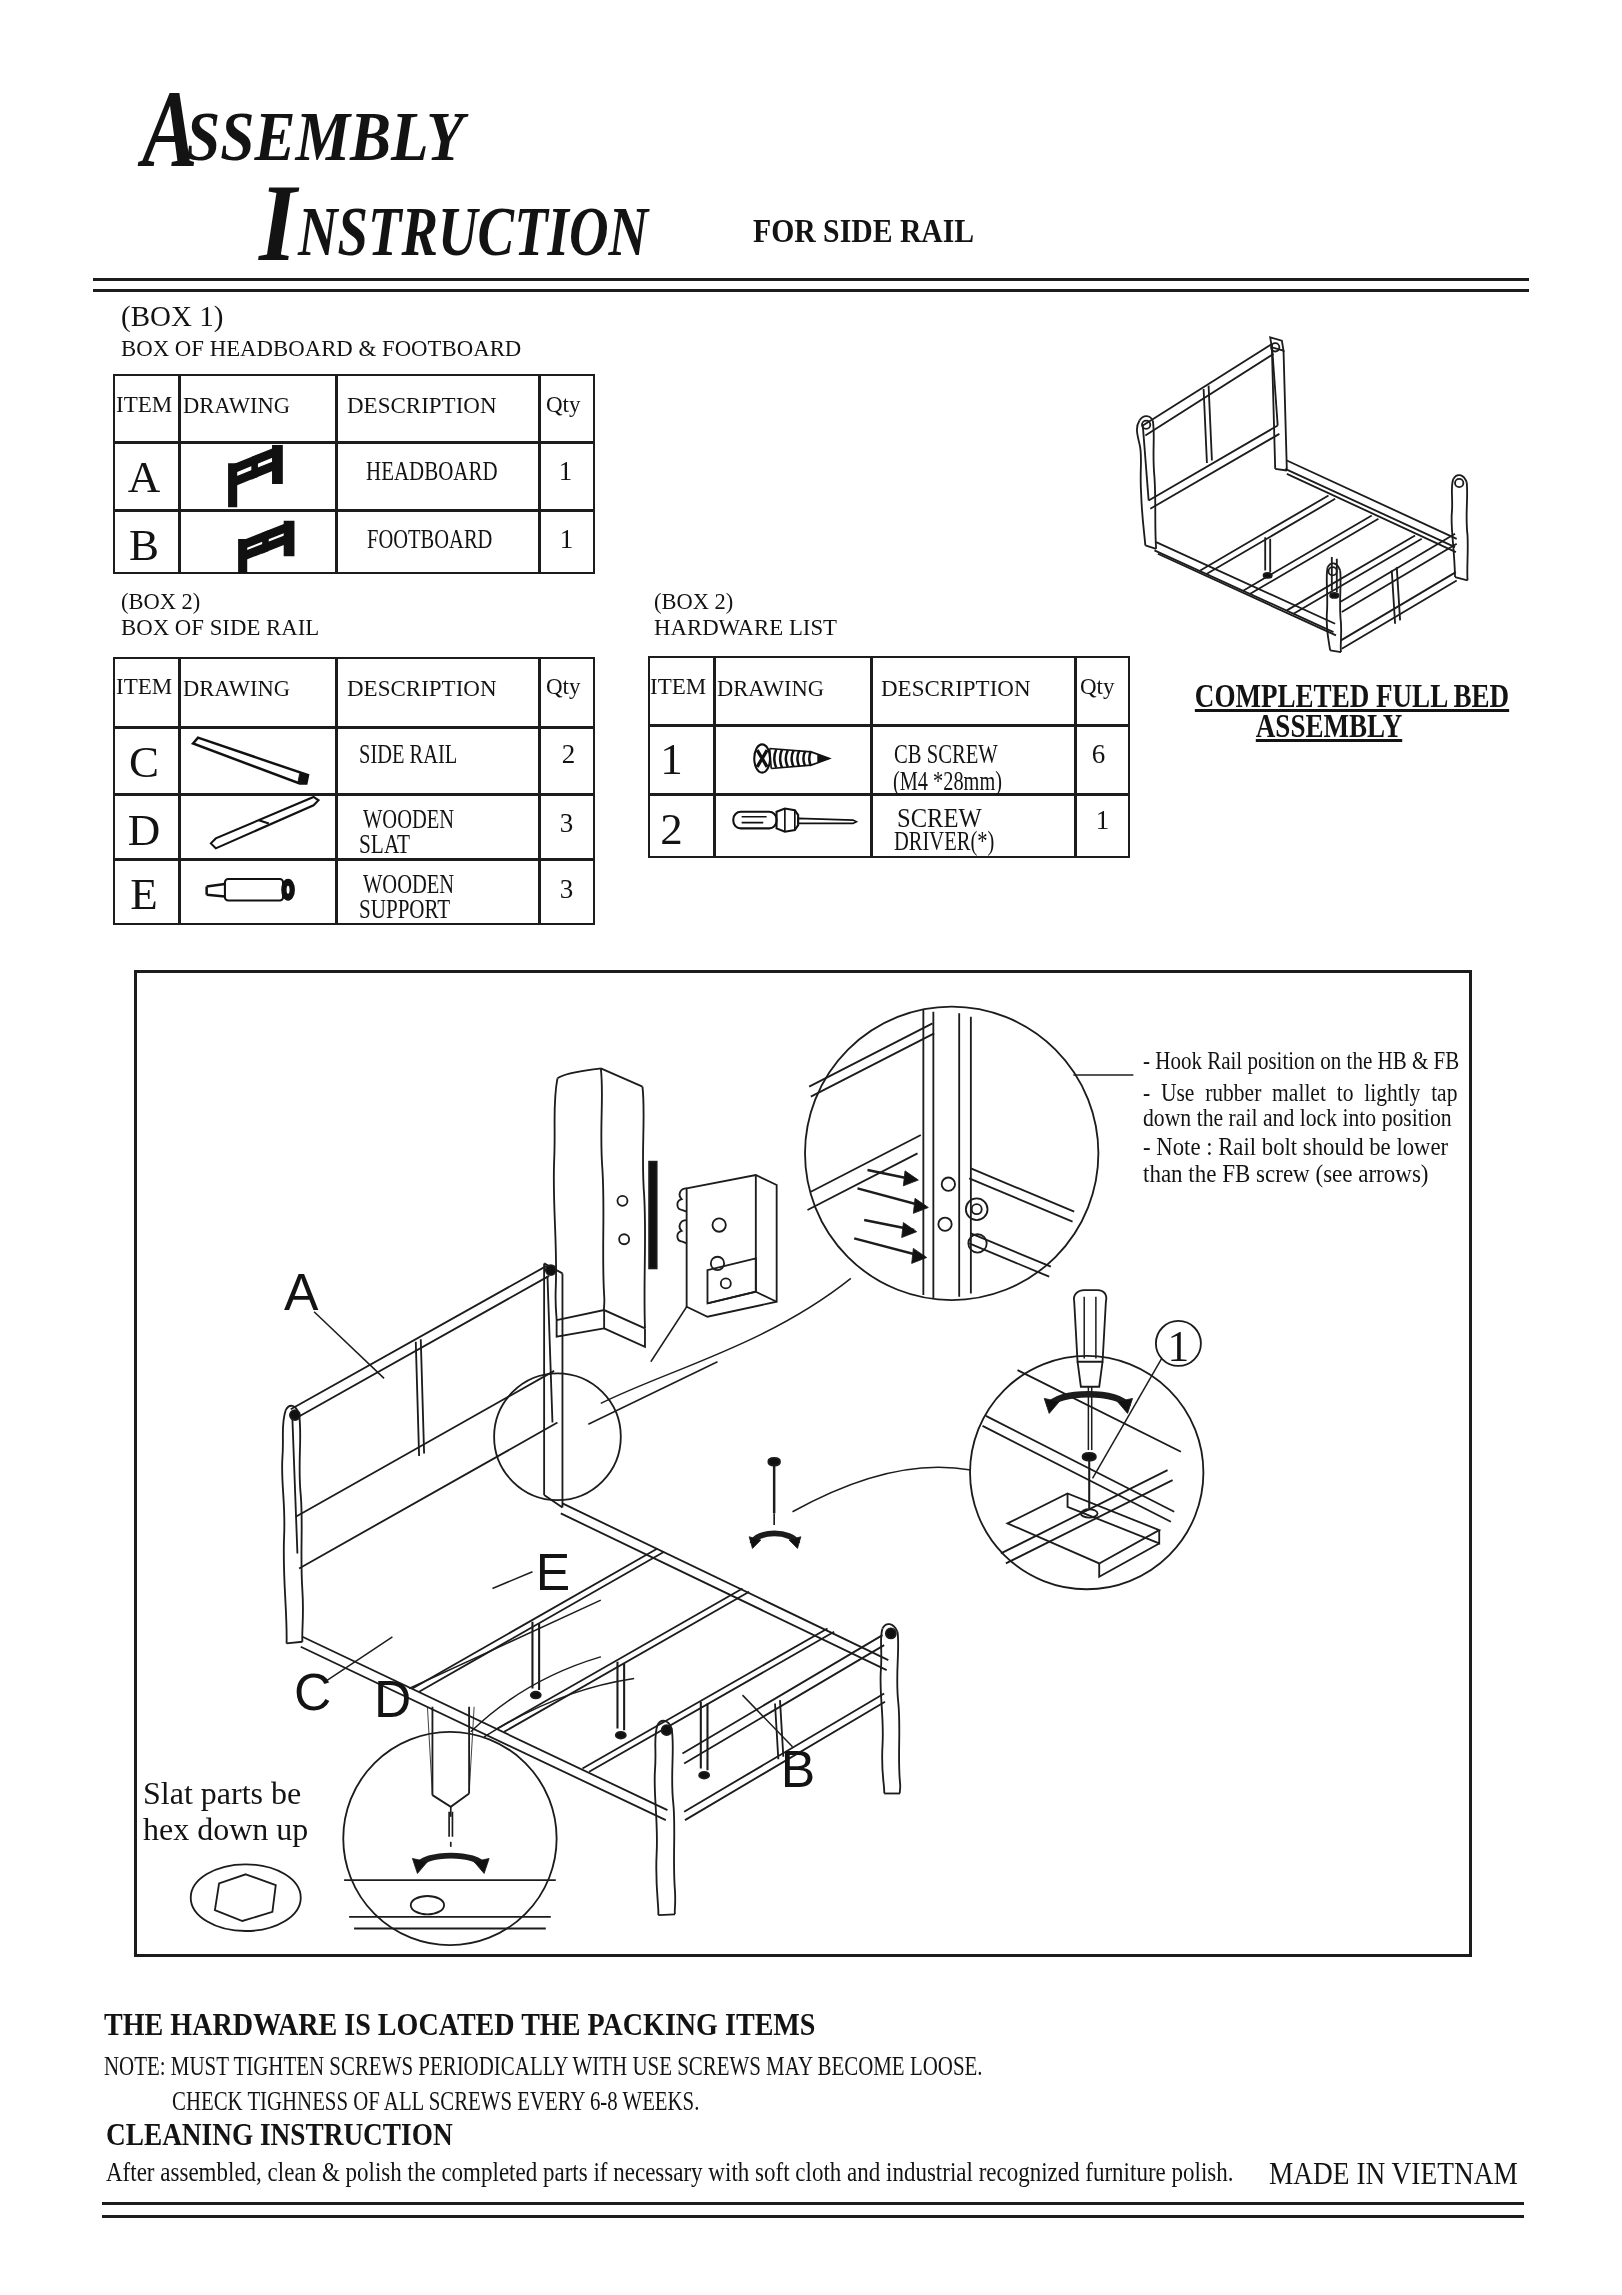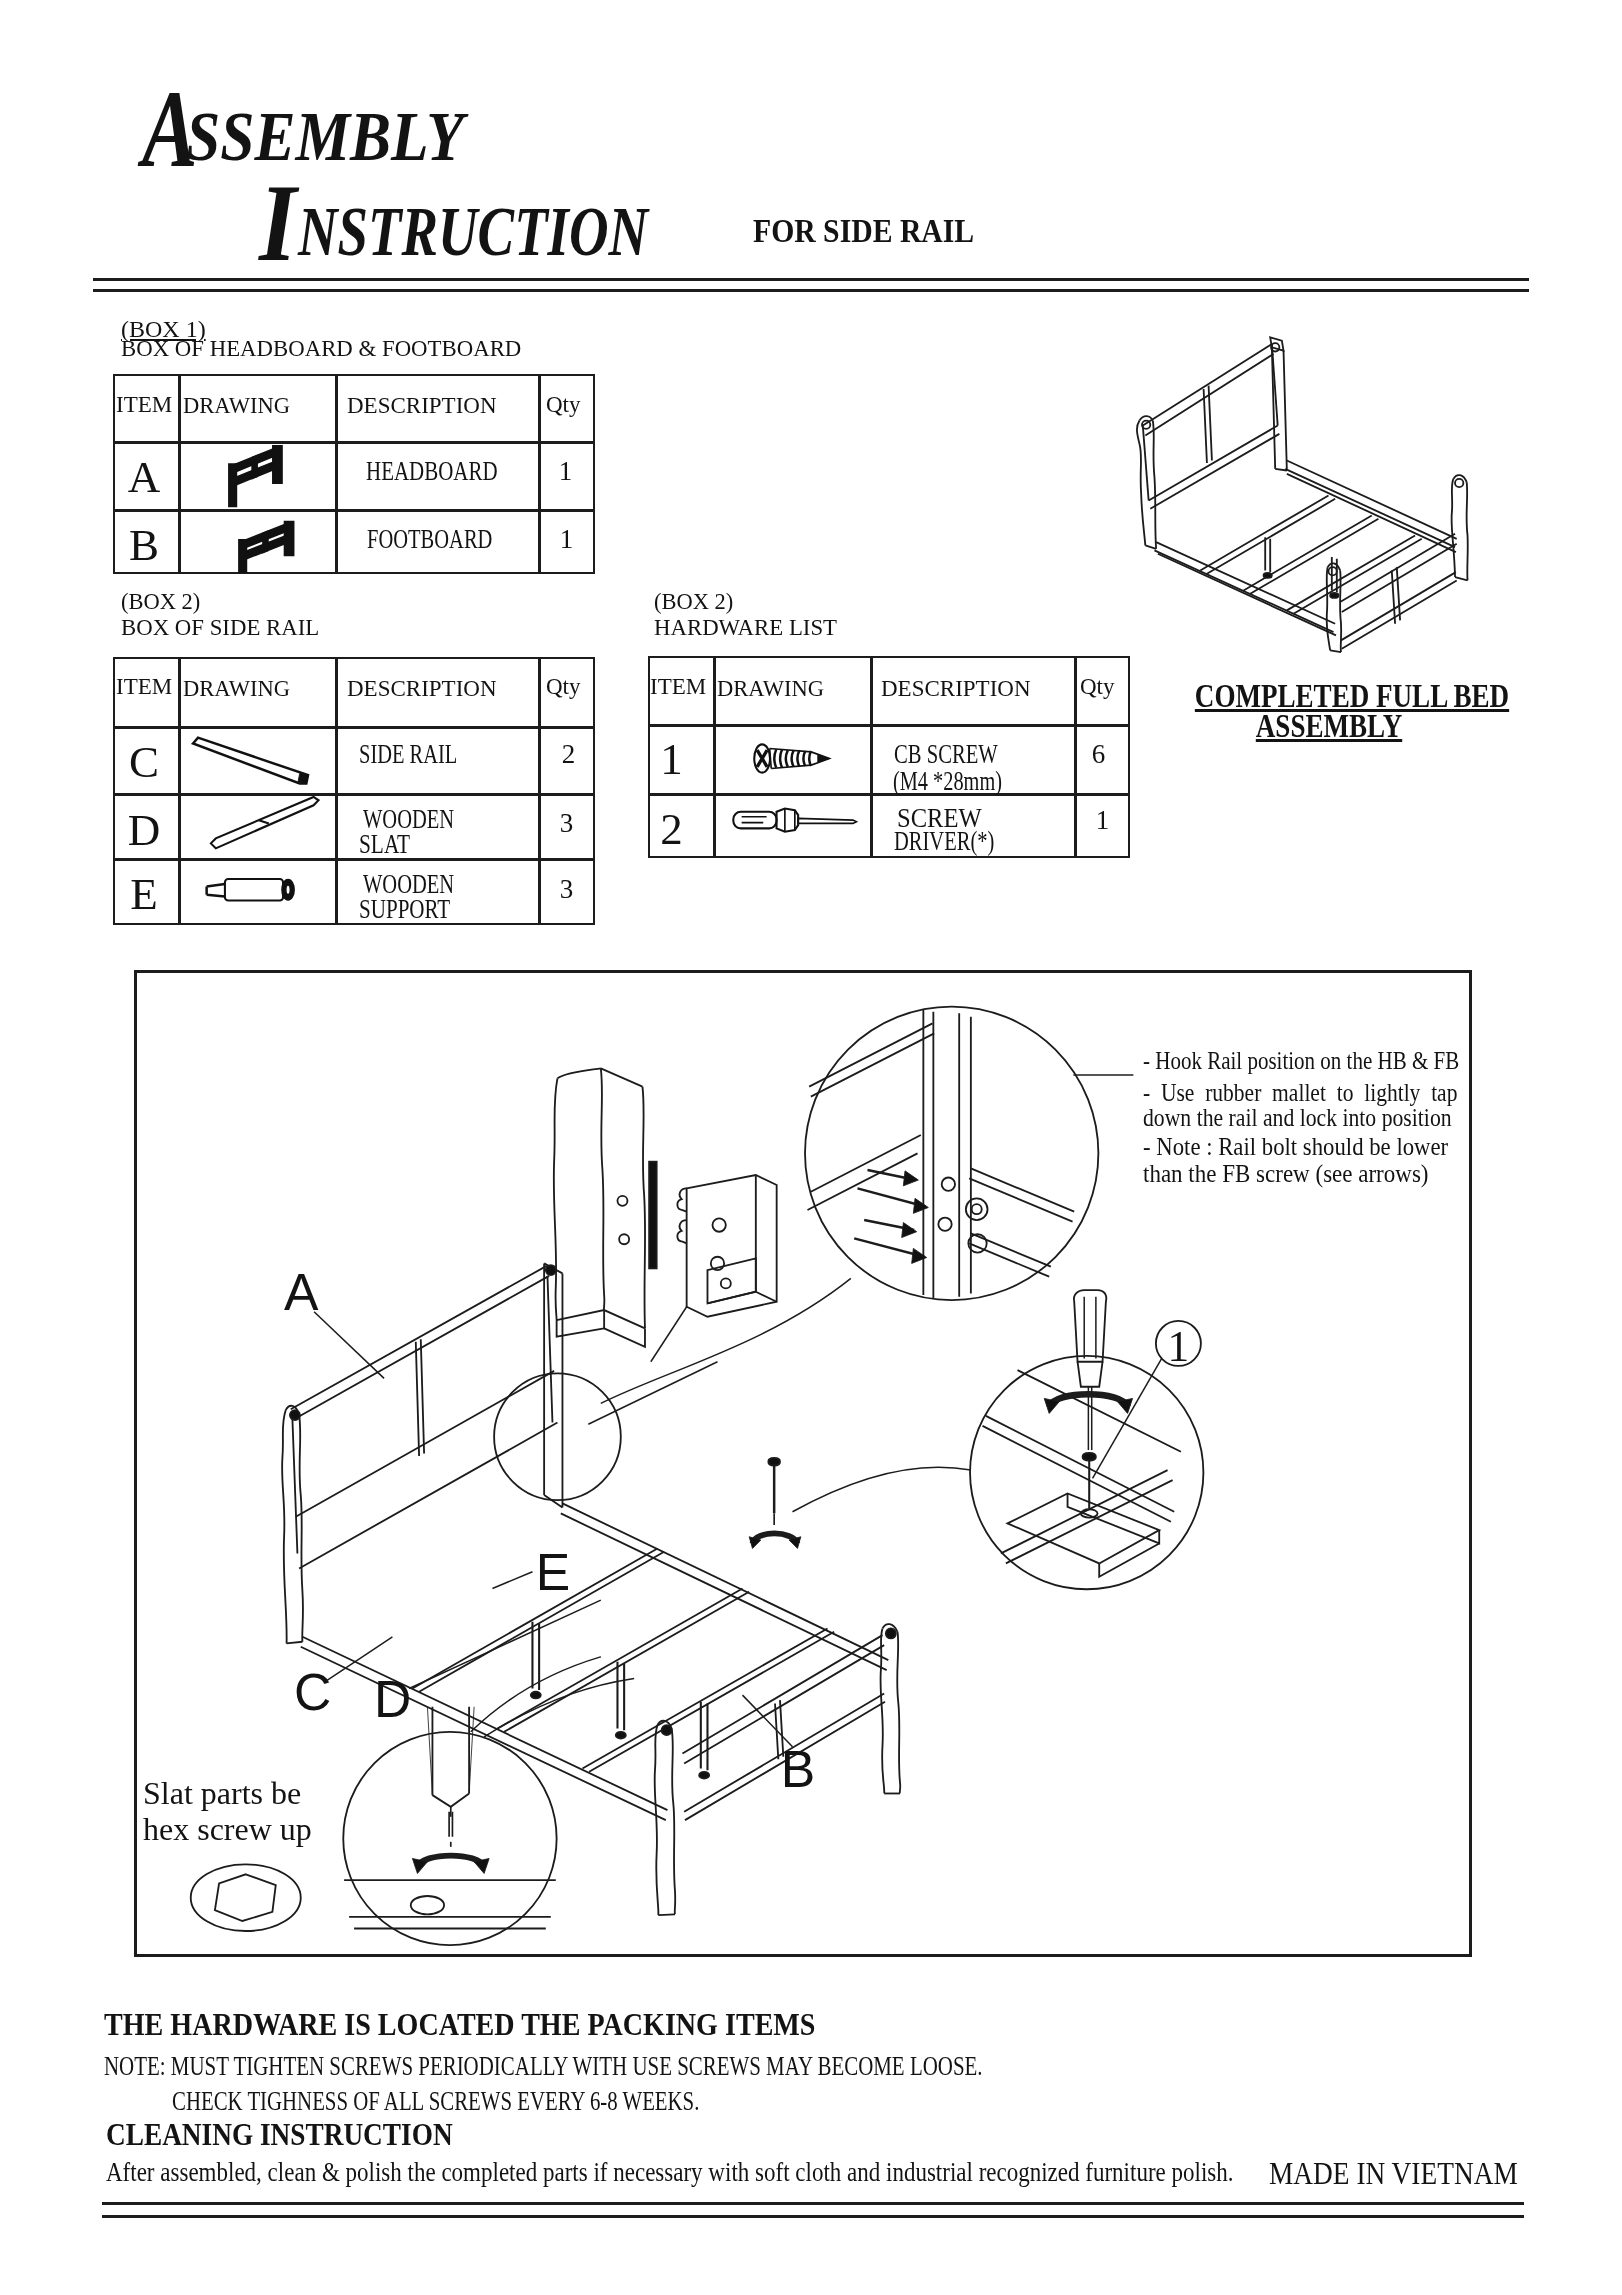--- a/index.html
+++ b/index.html
@@ -16,21 +16,21 @@
 
 <div class="abs" id="tA" style="left:142px;top:73px;font-style:italic;font-weight:bold;font-size:111px;line-height:111px;transform:scaleX(.75);">A</div>
 <div class="abs" id="tAS" style="left:186px;top:103px;font-style:italic;font-weight:bold;font-size:69px;line-height:69px;transform:scaleX(.891);">SSEMBLY</div>
 <div class="abs" id="tI" style="left:259px;top:167px;font-style:italic;font-weight:bold;font-size:111px;line-height:111px;transform:scaleX(.87);">I</div>
 <div class="abs" id="tIN" style="left:298px;top:198px;font-style:italic;font-weight:bold;font-size:69px;line-height:69px;transform:scaleX(.794);">NSTRUCTION</div>
 <div class="abs" id="tFOR" style="left:753px;top:213px;font-weight:bold;font-size:33px;transform:scaleX(.90);">FOR SIDE RAIL</div>
 
 <div class="rule" style="left:93px;top:278px;width:1436px;height:3.3px;"></div>
 <div class="rule" style="left:93px;top:289px;width:1436px;height:2.5px;"></div>
 
-<div class="abs" style="left:121px;top:316px;font-size:24px;text-decoration:underline;">(BOX&nbsp;1)</div>
+<div class="abs" style="left:121px;top:300px;font-size:29px;">(BOX&nbsp;1)</div>
 <div class="abs" style="left:121px;top:335px;font-size:24px;transform:scaleX(.95);">BOX OF HEADBOARD &amp; FOOTBOARD</div>
 
 <div class="tbl" style="left:113px;top:374px;width:478px;height:196px;">
   <div class="vline" style="left:63px;"></div>
   <div class="vline" style="left:220px;"></div>
   <div class="vline" style="left:423px;"></div>
   <div class="hline" style="top:65px;"></div>
   <div class="hline" style="top:133px;"></div>
 </div>
 <div class="abs" style="left:116px;top:392px;font-size:23px;">ITEM</div>
@@ -354,21 +354,21 @@
  </g>
 </svg>
 
 <div class="abs" id="an1" style="left:1143px;top:1047px;font-size:25px;transform:scaleX(.84);">- Hook Rail position on the HB &amp; FB</div>
 <div class="abs" id="an2" style="left:1143px;top:1079px;font-size:25px;transform:scaleX(.861);">-&nbsp;&nbsp;Use&nbsp;&nbsp;rubber&nbsp;&nbsp;mallet&nbsp;&nbsp;to&nbsp;&nbsp;lightly&nbsp;&nbsp;tap</div>
 <div class="abs" id="an3" style="left:1143px;top:1104px;font-size:25px;transform:scaleX(.868);">down the rail and lock into position</div>
 <div class="abs" id="an4" style="left:1143px;top:1133px;font-size:25px;transform:scaleX(.91);">- Note : Rail bolt should be lower</div>
 <div class="abs" id="an5" style="left:1143px;top:1160px;font-size:25px;transform:scaleX(.92);">than the FB screw (see arrows)</div>
 
 <div class="abs" style="left:143px;top:1775px;font-size:32px;">Slat parts be</div>
-<div class="abs" style="left:143px;top:1811px;font-size:32px;">hex screw up</div>
+<div class="abs" style="left:143px;top:1811px;font-size:32px;">hex down up</div>
 
 <div class="abs" id="hw" style="left:104px;top:2006px;font-weight:bold;font-size:32.5px;transform:scaleX(.864);">THE HARDWARE IS LOCATED THE PACKING ITEMS</div>
 <div class="abs" id="note" style="left:104px;top:2051px;font-size:27px;transform:scaleX(.775);">NOTE: MUST TIGHTEN SCREWS PERIODICALLY WITH USE SCREWS MAY BECOME LOOSE.</div>
 <div class="abs" id="check" style="left:172px;top:2086px;font-size:27px;transform:scaleX(.771);">CHECK TIGHNESS OF ALL SCREWS EVERY 6-8 WEEKS.</div>
 <div class="abs" id="clean" style="left:106px;top:2116px;font-weight:bold;font-size:32.5px;transform:scaleX(.84);">CLEANING INSTRUCTION</div>
 <div class="abs" id="after" style="left:106px;top:2157px;font-size:27px;transform:scaleX(.852);">After assembled, clean &amp; polish the completed parts if necessary with soft cloth and industrial recognized furniture polish.</div>
 <div class="abs" id="madein" style="left:1269px;top:2155px;font-size:32px;transform:scaleX(.855);">MADE IN VIETNAM</div>
 
 <div class="rule" style="left:102px;top:2202px;width:1422px;height:3.3px;"></div>
 <div class="rule" style="left:102px;top:2215px;width:1422px;height:2.5px;"></div>

